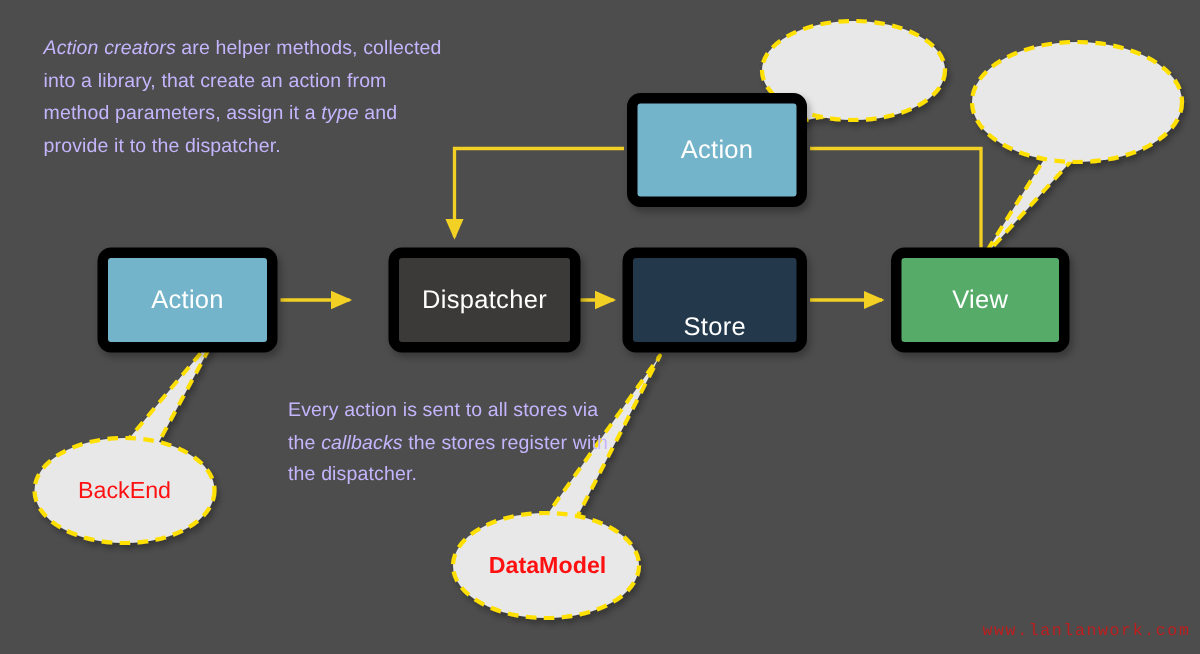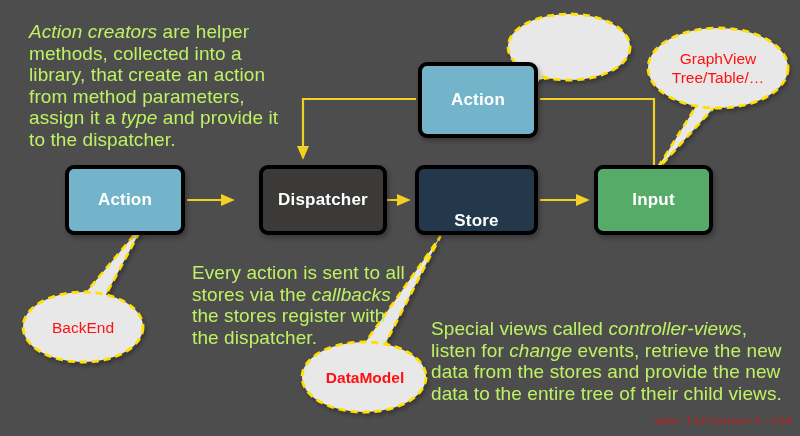--- a/index.html
+++ b/index.html
@@ -18,43 +18,43 @@
   }
   #svg-layer {
     position: absolute;
     left: 0; top: 0;
     width: 800px;
     height: 436px;
   }
   
   .para {
     position: absolute;
-    color: #bef264;
-    font-size: 19px;
+    color: #c4b5fd;
+    font-size: 13px;
     line-height: 21.5px;
     letter-spacing: 0.1px;
     white-space: pre-wrap;
   }
   .para em { font-style: italic; }
   #para-intro   { left: 29px;  top: 21px;  width: 270px; }
   #para-every   { left: 192px; top: 262px; width: 215px; }
   #para-after   { left: 431px; top: 262px; width: 350px; }
   #para-special { left: 431px; top: 318px; width: 352px; }
 
   
   .node {
     position: absolute;
     box-sizing: border-box;
-    border: 4px solid #000000;
+    border: 7px solid #000000;
     border-radius: 9px;
     display: flex;
     align-items: center;
     justify-content: center;
     color: #ffffff;
-    font-weight: bold;
+    font-weight: normal;
     font-size: 17px;
     letter-spacing: 0.2px;
     box-shadow: 2px 3px 5px rgba(0,0,0,0.28);
   }
   #node-action-top    { left: 418px; top: 62px;  width: 120px; height: 76px; background: #73b4ca; }
   #node-action-left   { left: 65px;  top: 165px; width: 120px; height: 70px; background: #73b4ca; }
   #node-dispatcher    { left: 240px; top: 165px; width: 128px; height: 70px; background: #3b3a38; margin-left: 19px; }
   #node-store         { left: 415px; top: 165px; width: 123px; height: 70px; background: #23384b; align-items: flex-end; }
   #node-view          { left: 594px; top: 165px; width: 119px; height: 70px; background: #56ab69; }
 
@@ -129,42 +129,37 @@
     </g>
 
     <g filter="url(#bubshadow)">
       <path d="M 362 347 L 440 237 L 382 350 Z" fill="#e8e8e8" stroke="#ffe000" stroke-width="2.6" stroke-dasharray="7 5" stroke-linejoin="round"></path>
       <ellipse cx="364" cy="377" rx="62" ry="35" fill="#e8e8e8" stroke="#ffe000" stroke-width="2.8" stroke-dasharray="7 5"></ellipse>
     </g>
   </svg>
 
   <div class="para" id="para-intro"><em>Action creators</em><span> are helper methods, collected into a library, that create an action from method parameters, assign it a </span><em>type</em><span> and provide it to the dispatcher.</span></div>
   <div class="para" id="para-every"><span>Every action is sent to all stores via the </span><em>callbacks</em><span> the stores register with the dispatcher.</span></div>
-  <div class="para" id="para-special"><span>Special views called </span><em>controller-views</em><span>, listen for </span><em>change</em><span> events, retrieve the new data from the stores and provide the new data to the entire tree of their child views.</span></div>
 
   <div class="node" id="node-action-top">
     <span>Action</span>
   </div>
   <div class="node" id="node-action-left">
     <span>Action</span>
   </div>
   <div class="node" id="node-dispatcher">
     <span>Dispatcher</span>
   </div>
   <div class="node" id="node-store">
     <span>Store</span>
   </div>
   <div class="node" id="node-view">
-    <span>Input</span>
+    <span>View</span>
   </div>
 
-  <div class="bubble" id="bubble-graphview">
-    <span style="white-space:pre-line">GraphView
-Tree/Table/…</span>
-  </div>
   <div class="bubble" id="bubble-backend">
     <span>BackEnd</span>
   </div>
   <div class="bubble" id="bubble-datamodel">
     <span>DataModel</span>
   </div>
 
   <div id="watermark">www.lanlanwork.com</div>
 
 </div>

